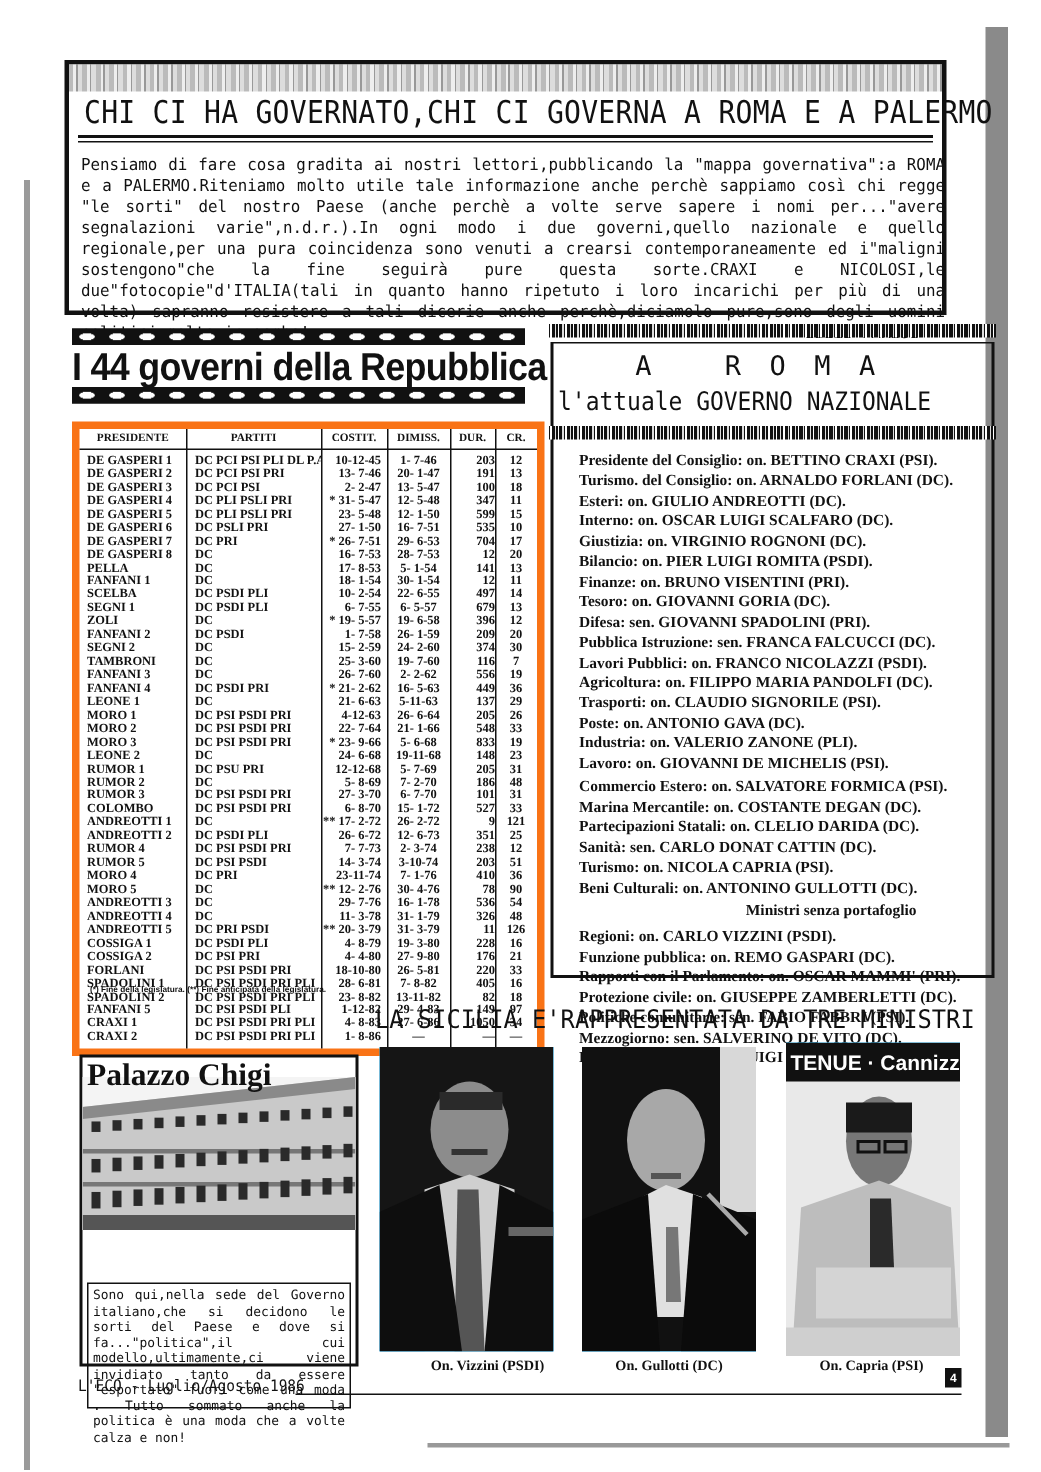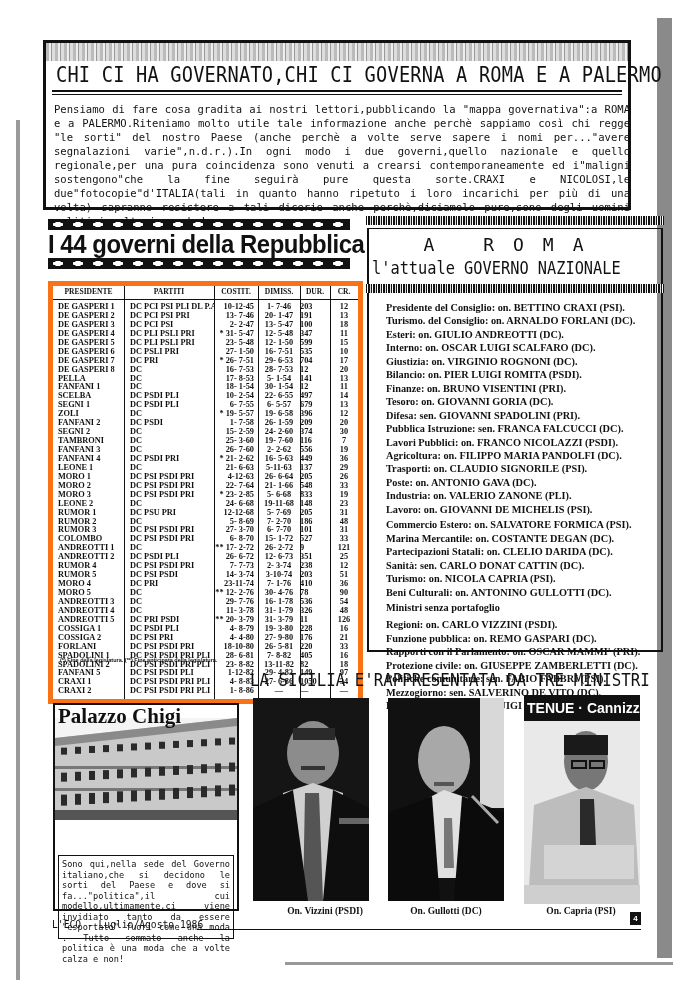--- a/index.html
+++ b/index.html
@@ -21,40 +21,40 @@
   .chain.c2{top:258px;}
   .gov-title{position:absolute;left:48px;top:229px;font-family:"Liberation Sans",sans-serif;font-weight:bold;font-size:26px;letter-spacing:-0.5px;line-height:30px;transform:scaleX(0.92);transform-origin:left;}
 
   .govtable{position:absolute;left:48px;top:281px;width:305px;border:5px solid #f97316;font-size:8.3px;font-weight:bold;line-height:8.95px;}
   .govtable .hdr{display:flex;border-bottom:1px solid #111;height:13px;align-items:center;font-size:7.5px;}
   .govtable .col{box-sizing:border-box;}
   .c-pres{width:71px;padding-left:5px;}
   .c-part{width:90px;padding-left:6px;}
   .c-cost{width:44px;text-align:right;padding-right:4px;}
   .c-dim{width:42px;text-align:center;}
-  .c-dur{width:30px;text-align:left;}
+  .c-dur{width:30px;text-align:right;}
   .c-cr{width:28px;text-align:center;}
   .govtable .hdr .col{text-align:center;padding:0;}
   .govtable .body{position:relative;padding:3px 0 3px 0;}
   .govtable .vline{position:absolute;top:-14px;bottom:0;width:1px;background:#111;}
   .govtable .row{display:flex;height:8.95px;white-space:nowrap;}
   .govtable .row .col{overflow:hidden;}
   .footnote{position:absolute;left:60px;top:657px;font-family:"Liberation Sans",sans-serif;font-size:5.5px;font-weight:bold;}
 
   
   .meander{position:absolute;left:366px;width:298px;height:9px;background:
      repeating-linear-gradient(90deg,#111 0 1px,#fff 1px 2px,#111 2px 4px,#ddd 4px 5px);}
   .meander.m1{top:216px;}
   .meander.m2{top:284px;}
   .romabox{position:absolute;left:367px;top:228px;width:296px;height:424px;border:2px solid #111;border-top:1px solid #111;box-sizing:border-box;}
   .roma-h1{position:absolute;left:367px;top:234px;width:292px;text-align:center;font-family:"DejaVu Sans Mono",monospace;font-size:18px;letter-spacing:19px;}
   .roma-h2{position:absolute;left:372px;top:258px;font-family:"DejaVu Sans Mono",monospace;font-size:17px;white-space:nowrap;transform:scaleX(0.9);transform-origin:left;}
   .ministers{position:absolute;left:386px;top:301px;width:270px;font-size:10.3px;font-weight:bold;line-height:13.45px;white-space:nowrap;}
   .ministers .gap{height:2px;}
-  .ministers .sub{text-align:left;width:225px;margin:2px 0 4px 0;}
+  .ministers .sub{text-align:right;width:225px;margin:2px 0 4px 0;}
 
   
   .chigi{position:absolute;left:53px;top:703px;width:186px;height:208px;border:2px solid #111;box-sizing:border-box;}
   .chigi-title{position:absolute;left:58px;top:704px;font-family:"Liberation Serif",serif;font-weight:bold;font-size:21px;}
   .chigi-photo{position:absolute;left:55px;top:718px;width:182px;height:102px;background:#e6e6e6;overflow:hidden;}
   .chigi-text{position:absolute;left:58px;top:824px;width:176px;height:84px;border:1.5px solid #111;box-sizing:border-box;font-family:"DejaVu Sans Mono",monospace;font-size:8.6px;line-height:10.5px;padding:3px 3px;text-align:justify;margin-top:31px;}
 
   .sicilia-title{position:absolute;left:250px;top:670px;font-family:"DejaVu Sans Mono",monospace;font-size:17px;white-space:nowrap;transform:scaleX(0.93);transform-origin:left;}
   .photo{position:absolute;background:#0ea5e9;overflow:hidden;text-align:center;}
   .ph1{left:253px;top:698px;width:116px;height:203px;}
@@ -266,21 +266,21 @@
         <div class="col c-pres">MORO 2</div>
         <div class="col c-part">DC PSI PSDI PRI</div>
         <div class="col c-cost">22- 7-64</div>
         <div class="col c-dim">21- 1-66</div>
         <div class="col c-dur">548</div>
         <div class="col c-cr">33</div>
       </div>
       <div class="row">
         <div class="col c-pres">MORO 3</div>
         <div class="col c-part">DC PSI PSDI PRI</div>
-        <div class="col c-cost">* 23- 2-85</div>
+        <div class="col c-cost">* 23- 9-66</div>
         <div class="col c-dim">5- 6-68</div>
         <div class="col c-dur">833</div>
         <div class="col c-cr">19</div>
       </div>
       <div class="row">
         <div class="col c-pres">LEONE 2</div>
         <div class="col c-part">DC</div>
         <div class="col c-cost">24- 6-68</div>
         <div class="col c-dim">19-11-68</div>
         <div class="col c-dur">148</div>

